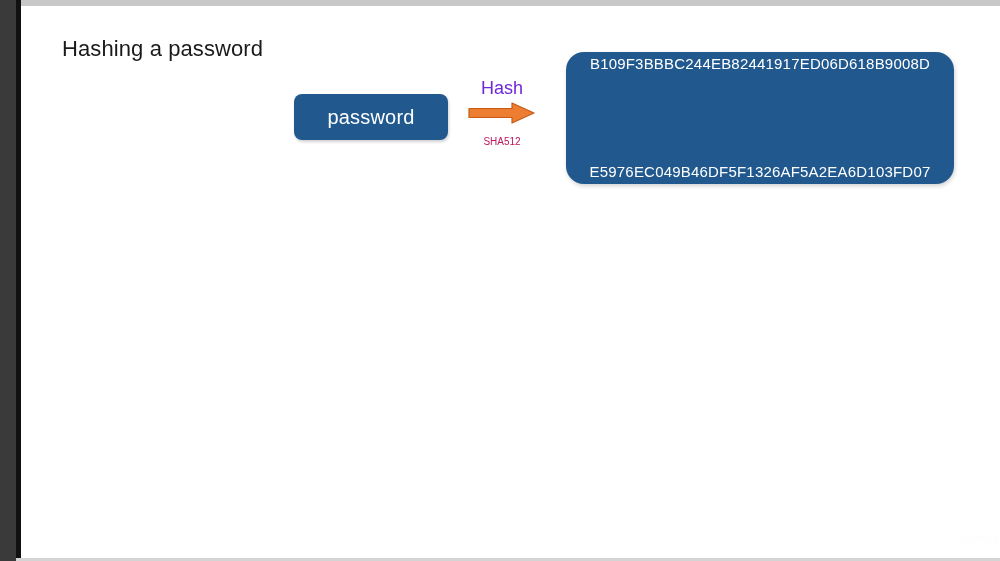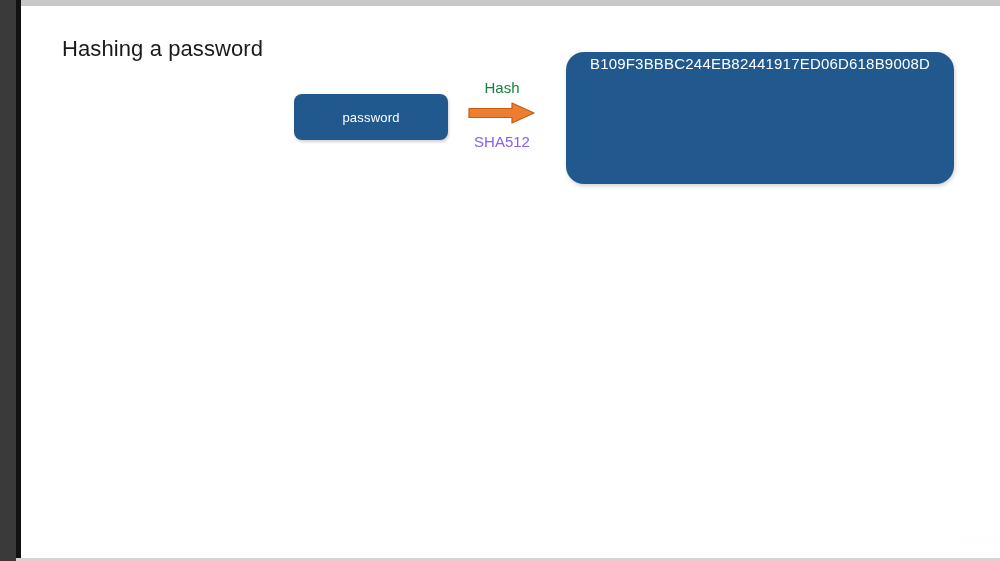--- a/index.html
+++ b/index.html
@@ -71,47 +71,47 @@
     height: 46px;
     background: #21598E;
     border-radius: 8px;
     display: flex;
     align-items: center;
     justify-content: center;
     box-shadow: 1px 2px 3px rgba(0,0,0,0.18);
   }
   .password-box .label {
     color: #ffffff;
-    font-size: 13px;
+    font-size: 20px;
     letter-spacing: 0.2px;
   }
 
   
   .arrow-group {
     position: absolute;
     left: 443px;
     top: 78px;
     width: 86px;
     height: 76px;
     display: flex;
     flex-direction: column;
     align-items: center;
   }
   .arrow-label-top {
-    font-size: 15px;
-    color: #15803d;
+    font-size: 18px;
+    color: #6d28d9;
     line-height: 20px;
     margin-bottom: 4px;
   }
   .arrow-svg {
     display: block;
   }
   .arrow-label-bottom {
-    font-size: 15px;
-    color: #8b5cf6;
+    font-size: 10px;
+    color: #be185d;
     line-height: 20px;
     margin-top: 4px;
   }
 
   
   .hash-box {
     position: absolute;
     left: 550px;
     top: 52px;
     width: 388px;
@@ -174,20 +174,21 @@
     <span class="arrow-svg">
       <svg width="68" height="22" viewBox="0 0 68 22" xmlns="http://www.w3.org/2000/svg">
         <path d="M1 6.5 L44 6.5 L44 1 L66 11 L44 21 L44 15.5 L1 15.5 Z" fill="#ED7D31" stroke="#C75B13" stroke-width="1.2" stroke-linejoin="round"></path>
       </svg>
     </span>
     <span class="arrow-label-bottom">SHA512</span>
   </div>
 
   <div class="hash-box">
     <div class="hash-line">B109F3BBBC244EB82441917ED06D618B9008D</div>
+    <div class="hash-line">E5976EC049B46DF5F1326AF5A2EA6D103FD07</div>
   </div>
 
   <div class="watermark">
     <span class="mark">
       <svg width="20" height="16" viewBox="0 0 20 16" xmlns="http://www.w3.org/2000/svg">
         <path d="M2 3 L2 9.5 A4 4 0 0 0 10 9.5 L10 3" fill="none" stroke="#ffffff" stroke-width="2.2" stroke-linecap="round"></path>
         <path d="M10 3 L10 9.5 A4 4 0 0 0 18 9.5 L18 3" fill="none" stroke="#ffffff" stroke-width="2.2" stroke-linecap="round"></path>
       </svg>
     </span>
     <span class="wm-text">Udemy</span>

